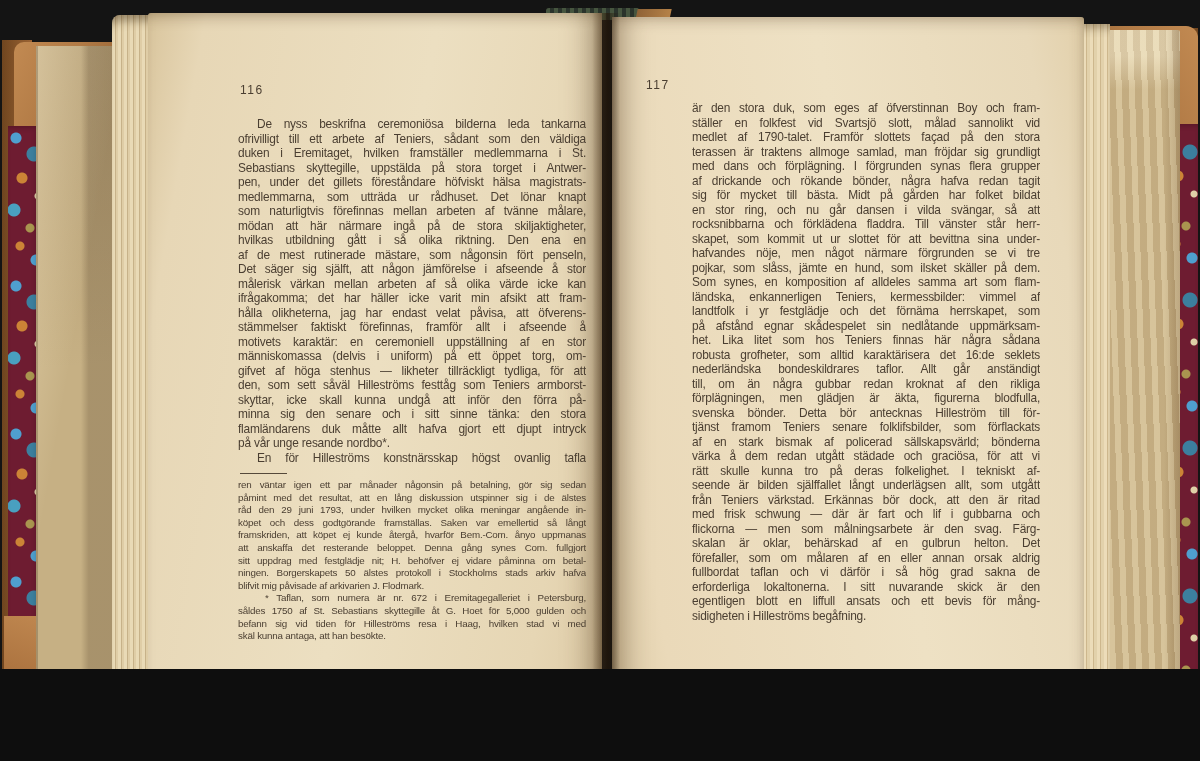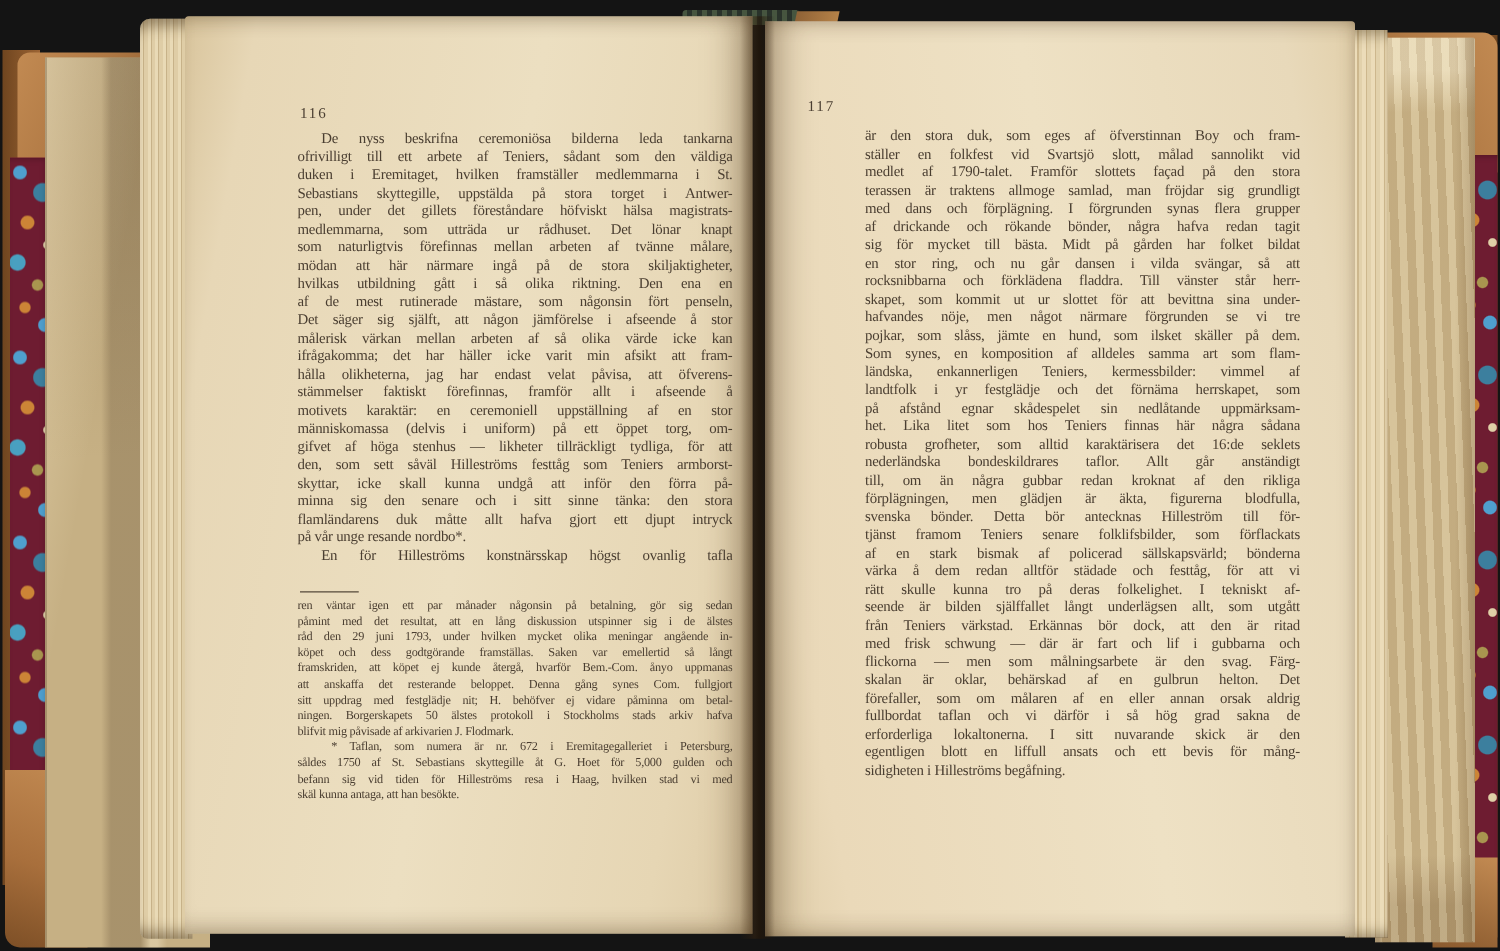--- a/index.html
+++ b/index.html
@@ -1,19 +1,19 @@
 <!DOCTYPE html>
 <html><head>
 <meta charset="utf-8">
 <style>
   html,body{margin:0;padding:0;background:#0e0e0e;}
   .scene{
-    position:relative;width:1200px;height:761px;overflow:hidden;
+    position:relative;width:1200px;height:669px;overflow:hidden;
     background:#141414;
-    font-family:Liberation Serif, serif;
+    font-family:Liberation Sans, sans-serif;
   }
   .scene *{position:absolute;box-sizing:border-box;}
 
   
   .left-leather-side{left:2px;top:40px;width:30px;height:668px;background:linear-gradient(90deg,#6f451f,#9c6434);}
   .left-leather-top{left:14px;top:42px;width:106px;height:98px;border-radius:10px 3px 0 0;
     background:linear-gradient(115deg,#c28a52 0%,#b17a45 45%,#8a5a2e 100%);}
   .left-leather-bottom{left:4px;top:616px;width:66px;height:142px;border-radius:0 0 0 12px;
     background:linear-gradient(200deg,#c28a52 0%,#a86f3c 55%,#7d4f26 100%);}
   .marble{
@@ -81,21 +81,21 @@
                inset 0 -14px 18px -12px rgba(70,45,18,0.30),
                inset 0 12px 14px -10px rgba(70,45,18,0.25);}
   .gutter{left:592px;top:13px;width:28px;height:738px;z-index:5;
     background:linear-gradient(90deg,rgba(59,38,15,0) 0%,rgba(59,38,15,0.45) 42%,rgba(38,23,8,0.62) 55%,rgba(59,38,15,0) 100%);}
 
   
   .pnum{font-size:12px;letter-spacing:1.5px;color:#4a3e31;}
   .pnum-left{left:92px;top:70px;}
   .pnum-right{left:34px;top:61px;width:348px;padding-right:22px;}
   .textblock{width:348px;overflow:hidden;}
-  .left-main{left:90px;top:90px;}
+  .left-main{left:90px;top:104px;}
   .left-fn{left:90px;top:466px;}
   .right-main{left:43px;top:84px;margin-left:37px;}
   .line{
     position:static;
     text-align:justify;text-align-last:justify;text-justify:inter-word;
     letter-spacing:-0.2px;
     white-space:normal;
   }
   .main-size .line{font-size:11.9px;line-height:14.5px;}
   .fn-size .line{font-size:9.8px;line-height:12.6px;}
@@ -192,21 +192,21 @@
         <div class="line">landtfolk i yr festglädje och det förnäma herrskapet, som</div>
         <div class="line">på afstånd egnar skådespelet sin nedlåtande uppmärksam-</div>
         <div class="line">het. Lika litet som hos Teniers finnas här några sådana</div>
         <div class="line">robusta grofheter, som alltid karaktärisera det 16:de seklets</div>
         <div class="line">nederländska bondeskildrares taflor. Allt går anständigt</div>
         <div class="line">till, om än några gubbar redan kroknat af den rikliga</div>
         <div class="line">förplägningen, men glädjen är äkta, figurerna blodfulla,</div>
         <div class="line">svenska bönder. Detta bör antecknas Hilleström till för-</div>
         <div class="line">tjänst framom Teniers senare folklifsbilder, som förflackats</div>
         <div class="line">af en stark bismak af policerad sällskapsvärld; bönderna</div>
-        <div class="line">värka å dem redan alltför städade och festtåg, för att vi</div>
+        <div class="line">värka å dem redan utgått städade och graciösa, för att vi</div>
         <div class="line">rätt skulle kunna tro på deras folkelighet. I tekniskt af-</div>
         <div class="line">seende är bilden själffallet långt underlägsen allt, som utgått</div>
         <div class="line">från Teniers värkstad. Erkännas bör dock, att den är ritad</div>
         <div class="line">med frisk schwung — där är fart och lif i gubbarna och</div>
         <div class="line">flickorna — men som målningsarbete är den svag. Färg-</div>
         <div class="line">skalan är oklar, behärskad af en gulbrun helton. Det</div>
         <div class="line">förefaller, som om målaren af en eller annan orsak aldrig</div>
         <div class="line">fullbordat taflan och vi därför i så hög grad sakna de</div>
         <div class="line">erforderliga lokaltonerna. I sitt nuvarande skick är den</div>
         <div class="line">egentligen blott en liffull ansats och ett bevis för mång-</div>

